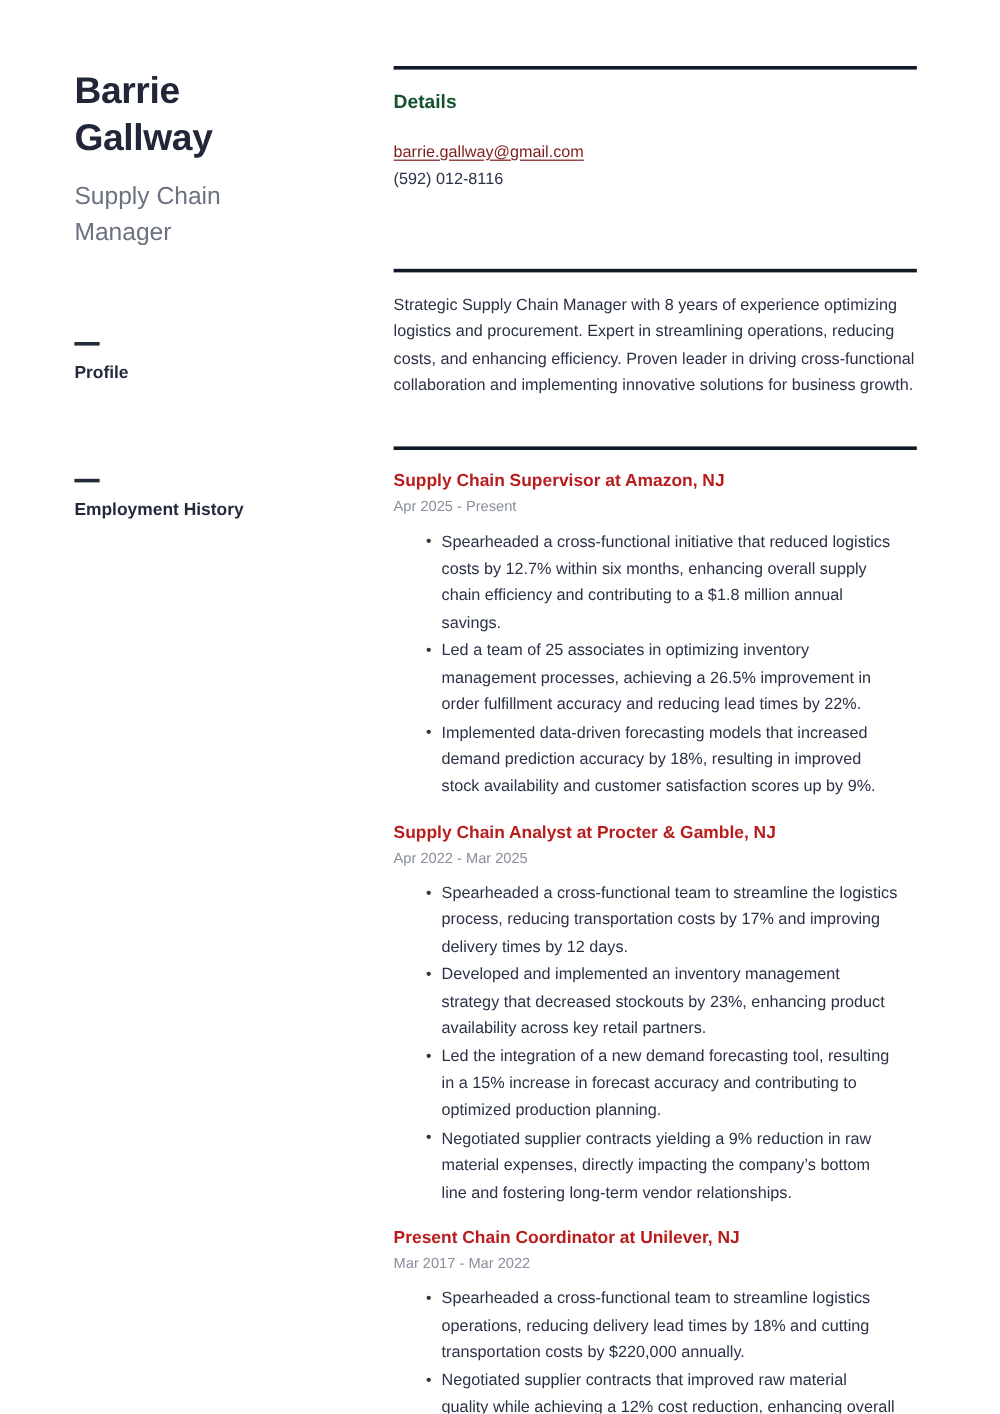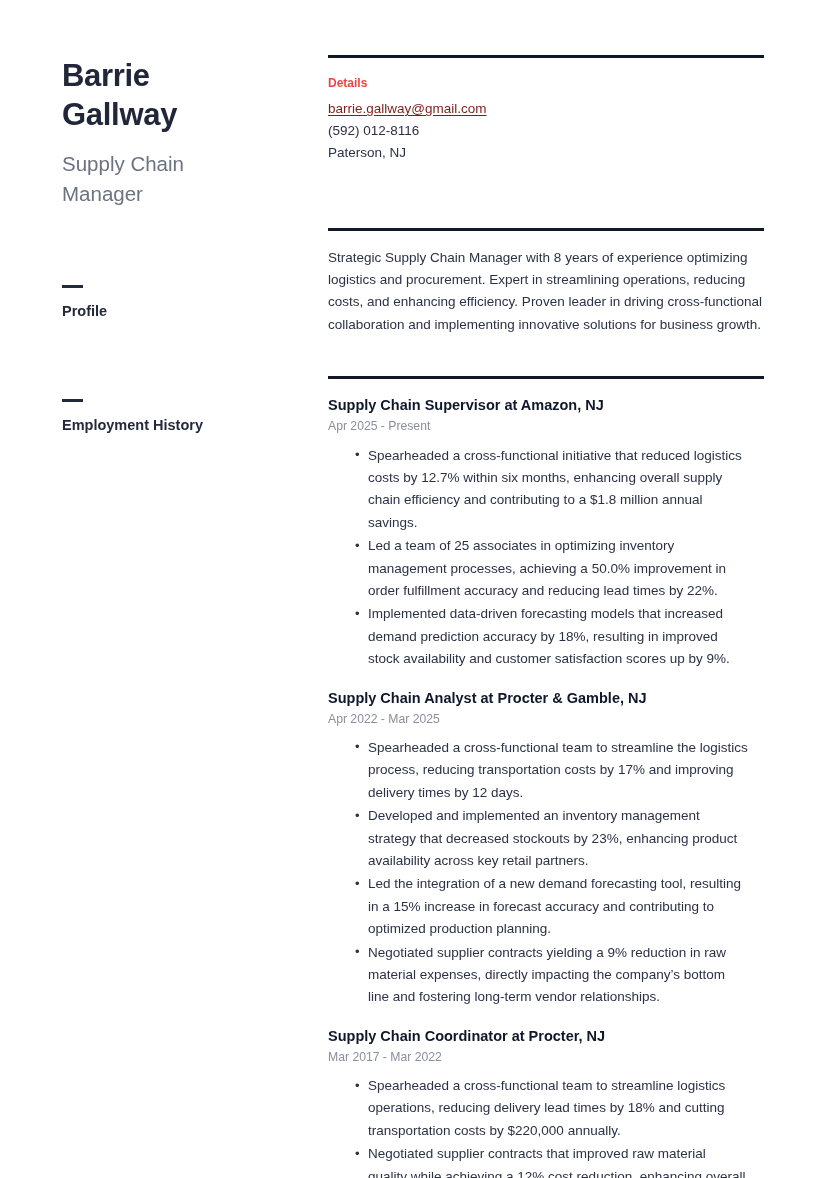--- a/index.html
+++ b/index.html
@@ -85,24 +85,24 @@
     background: #111827;
     width: 100%;
   }
 
   .block {
     padding-top: 16px;
     padding-bottom: 0;
   }
 
   .block-heading {
-    font-size: 12px;
-    font-weight: 700;
-    color: #ef4444;
-    margin: 0 0 6px 0;
+    font-size: 16px;
+    font-weight: 700;
+    color: #14532d;
+    margin: 0 0 18px 0;
     line-height: 1.5;
   }
 
   .contact-line {
     font-size: 13.5px;
     line-height: 1.62;
     color: #2b3245;
   }
   .contact-line.email a,
   .contact-line.email {
@@ -123,21 +123,21 @@
   .spacer-before-rule-2 { height: 40px; }
 
   .job {
     margin-bottom: 0;
   }
   .job + .job { margin-top: 17px; }
 
   .job-title {
     font-size: 14.5px;
     font-weight: 700;
-    color: #0f172a;
+    color: #b91c1c;
     line-height: 1.45;
     margin: 0;
   }
   .job-dates {
     font-size: 12.2px;
     color: #8a8f9c;
     line-height: 1.5;
     margin: 1px 0 0 0;
   }
 
@@ -189,56 +189,55 @@
 
     </div>
 
     <div class="right-col">
 
       <div class="rule"></div>
       <div class="block">
         <div class="block-heading">Details</div>
         <div class="contact-line email">barrie.gallway@gmail.com</div>
         <div class="contact-line">(592) 012-8116</div>
-        <div class="contact-line">Paterson, NJ</div>
       </div>
 
       <div class="spacer-before-rule"></div>
 
       <div class="rule"></div>
       <div class="block">
         <p class="profile-text">Strategic Supply Chain Manager with 8 years of experience optimizing logistics and procurement. Expert in streamlining operations, reducing costs, and enhancing efficiency. Proven leader in driving cross-functional collaboration and implementing innovative solutions for business growth.</p>
       </div>
 
       <div class="spacer-before-rule-2"></div>
 
       <div class="rule"></div>
       <div class="block">
         <div id="jobs-container">
             <div class="job">
               <div class="job-title">Supply Chain Supervisor at Amazon, NJ</div>
               <div class="job-dates">Apr 2025 - Present</div>
               <ul class="bullets">
                 <li>Spearheaded a cross-functional initiative that reduced logistics costs by 12.7% within six months, enhancing overall supply chain efficiency and contributing to a $1.8 million annual savings.</li>
-                <li>Led a team of 25 associates in optimizing inventory management processes, achieving a 50.0% improvement in order fulfillment accuracy and reducing lead times by 22%.</li>
+                <li>Led a team of 25 associates in optimizing inventory management processes, achieving a 26.5% improvement in order fulfillment accuracy and reducing lead times by 22%.</li>
                 <li>Implemented data-driven forecasting models that increased demand prediction accuracy by 18%, resulting in improved stock availability and customer satisfaction scores up by 9%.</li>
               </ul>
             </div>
             <div class="job">
               <div class="job-title">Supply Chain Analyst at Procter &amp; Gamble, NJ</div>
               <div class="job-dates">Apr 2022 - Mar 2025</div>
               <ul class="bullets">
                 <li>Spearheaded a cross-functional team to streamline the logistics process, reducing transportation costs by 17% and improving delivery times by 12 days.</li>
                 <li>Developed and implemented an inventory management strategy that decreased stockouts by 23%, enhancing product availability across key retail partners.</li>
                 <li>Led the integration of a new demand forecasting tool, resulting in a 15% increase in forecast accuracy and contributing to optimized production planning.</li>
                 <li>Negotiated supplier contracts yielding a 9% reduction in raw material expenses, directly impacting the company’s bottom line and fostering long-term vendor relationships.</li>
               </ul>
             </div>
             <div class="job">
-              <div class="job-title">Supply Chain Coordinator at Procter, NJ</div>
+              <div class="job-title">Present Chain Coordinator at Unilever, NJ</div>
               <div class="job-dates">Mar 2017 - Mar 2022</div>
               <ul class="bullets">
                 <li>Spearheaded a cross-functional team to streamline logistics operations, reducing delivery lead times by 18% and cutting transportation costs by $220,000 annually.</li>
                 <li>Negotiated supplier contracts that improved raw material quality while achieving a 12% cost reduction, enhancing overall production efficiency.</li>
               </ul>
             </div>
           </div>
       </div>
 
     </div>

